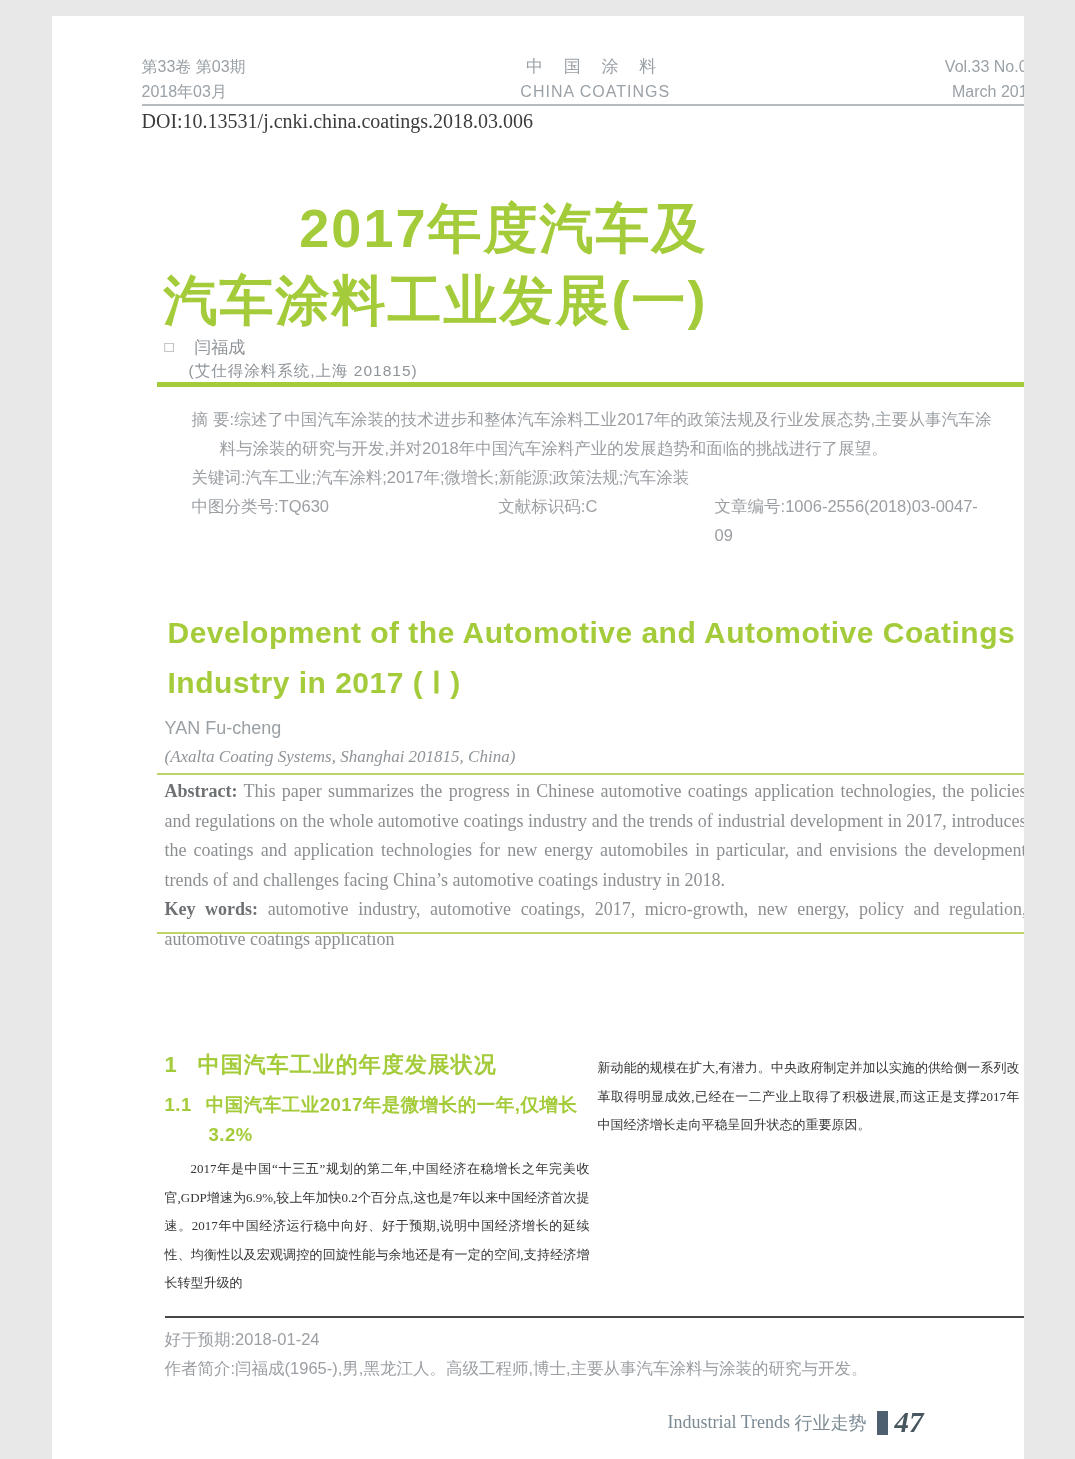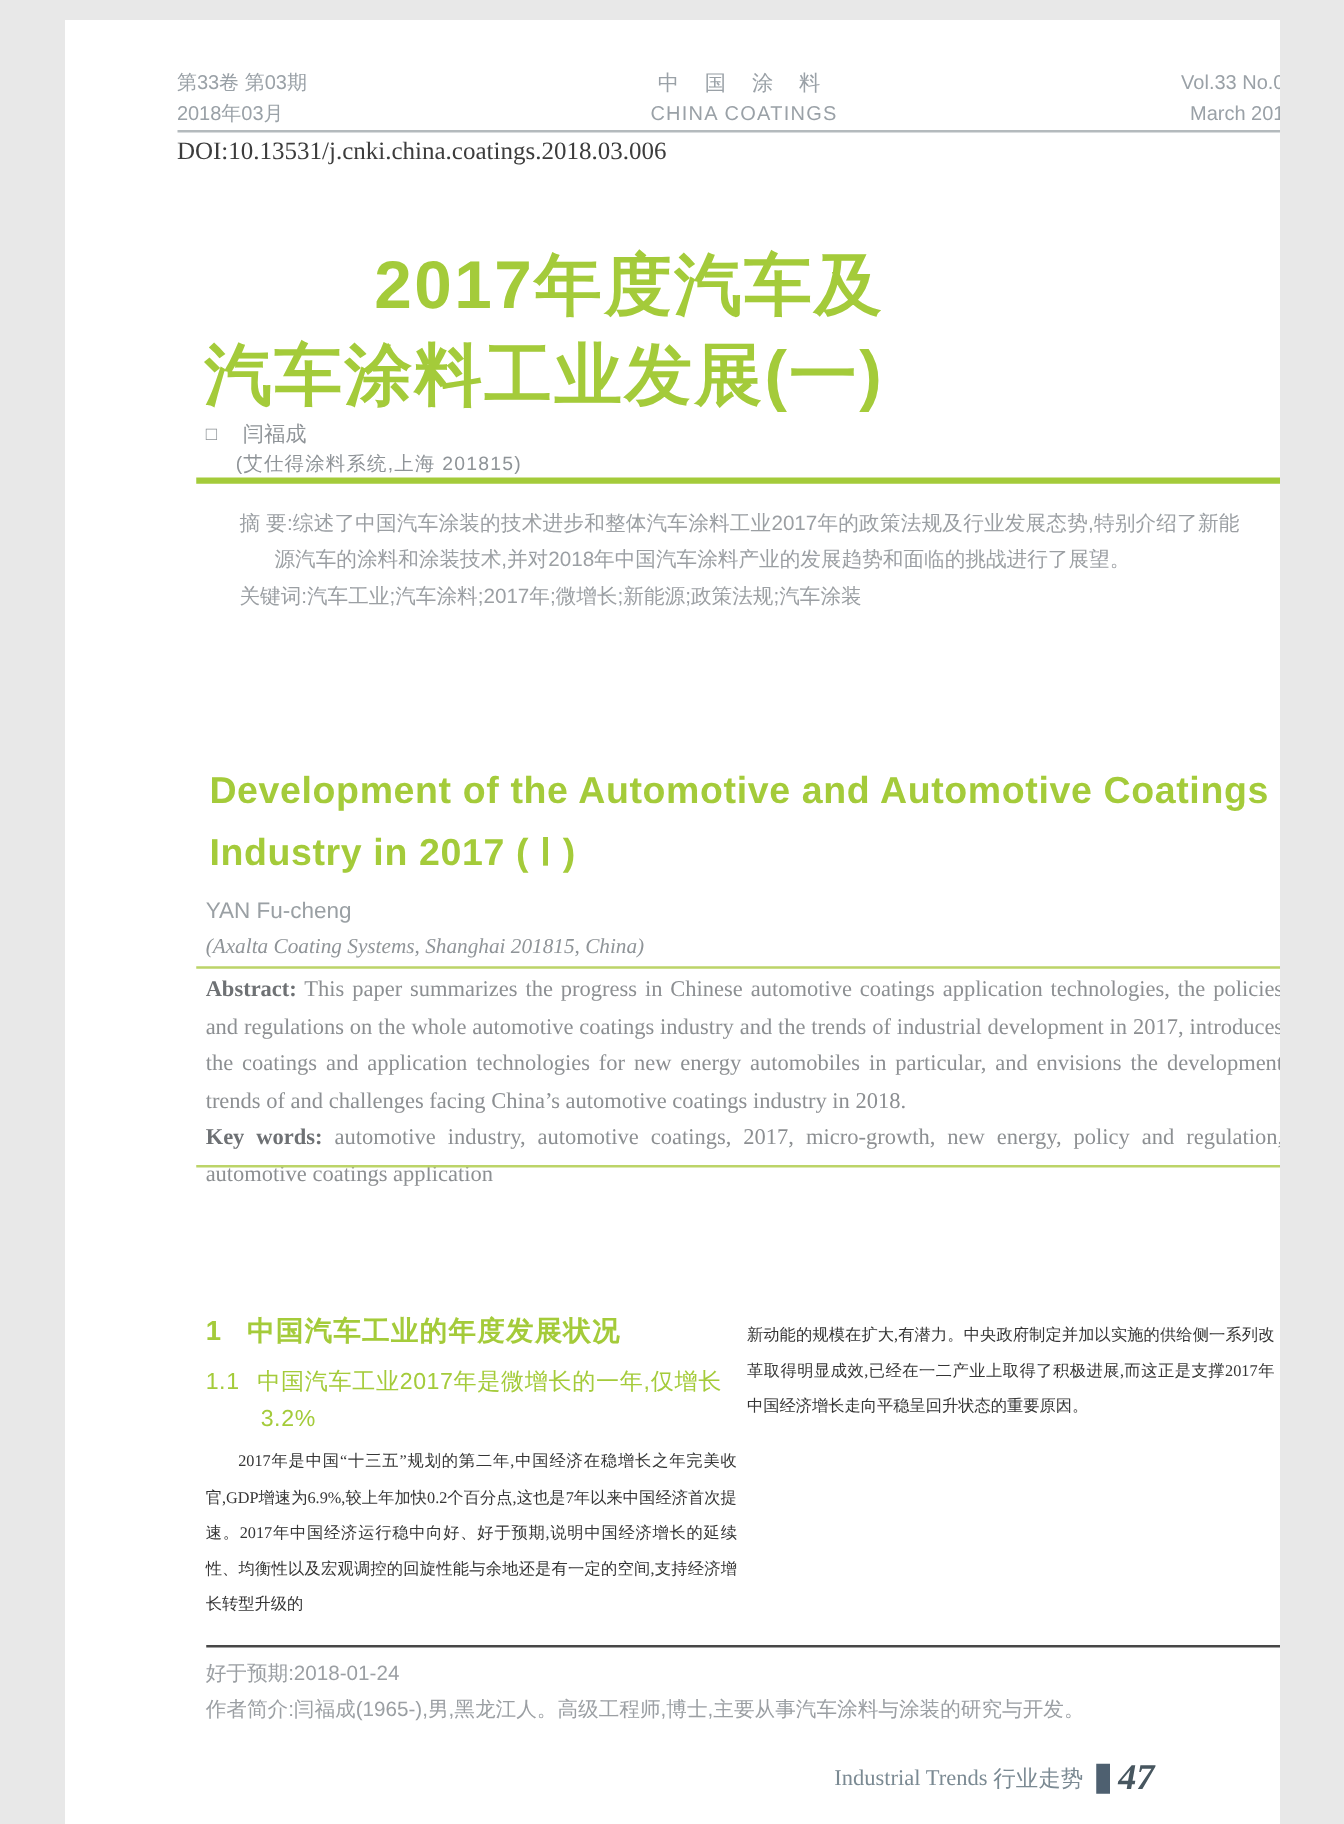--- a/index.html
+++ b/index.html
@@ -43,21 +43,21 @@
   .en-abs { position:absolute; left:113px; top:761px; width:862px; font-family:"Liberation Serif", serif;
             font-size:18px; color:#8c8f92; line-height:29.5px; text-align:justify; }
   .en-abs p { margin:0; }
   .en-abs .lbl { font-weight:bold; color:#6e7174; }
   .rule-thin2 { position:absolute; left:105px; top:916px; width:870px; height:2px; background:#bcd468; }
   
   .col-left  { position:absolute; left:113px; top:1034px; width:425px; }
   .col-right { position:absolute; left:546px; top:1038px; width:422px; }
   .sec { font-size:22px; color:var(--green); margin:0 0 10px 0; font-weight:bold; letter-spacing:1px; }
   .sec .num { margin-right:20px; }
-  .subsec { font-size:18.5px; color:var(--green); margin:0 0 5px 0; font-weight:normal;
+  .subsec { font-size:18.5px; color:var(--green); margin:0 0 5px 0; font-weight:bold;
             line-height:30px; padding-left:44px; text-indent:-44px; letter-spacing:0.5px; }
   .subsec .num { margin-right:14px; }
   .body-p { font-family:"Liberation Serif", serif; font-size:13px; color:#353535;
             line-height:28.6px; text-align:justify; margin:0; }
   .indent { text-indent:2em; }
   
   .fn-line { position:absolute; left:113px; top:1300px; width:862px; height:2px; background:#474747; }
   .fn { position:absolute; left:113px; top:1309px; width:862px; font-size:16.5px;
         color:#9b9fa3; line-height:29px; }
   .fn p { margin:0; }
@@ -95,22 +95,27 @@
   </div>
 
   <div class="author-row">
     <span class="box">□</span>
     <span>闫福成</span>
   </div>
   <div class="affil-cn">(艾仕得涂料系统,上海  201815)</div>
   <div class="rule-green-thick"></div>
 
   <div class="abs-cn">
-    <p class="hang"><span>摘  要:</span><span>综述了中国汽车涂装的技术进步和整体汽车涂料工业2017年的政策法规及行业发展态势,特别介绍了新能源汽车的涂料和涂装技术,并对2018年中国汽车涂料产业的发展趋势和面临的挑战进行了展望。</span></p>
+    <p class="hang"><span>摘  要:</span><span>综述了中国汽车涂装的技术进步和整体汽车涂料工业2017年的政策法规及行业发展态势,主要从事汽车涂料与涂装的研究与开发,并对2018年中国汽车涂料产业的发展趋势和面临的挑战进行了展望。</span></p>
     <p class="kw"><span>关键词:</span><span>汽车工业;汽车涂料;2017年;微增长;新能源;政策法规;汽车涂装</span></p>
+    <p class="meta">
+      <span class="m1"><span>中图分类号:</span><span>TQ630</span></span>
+      <span class="m2"><span>文献标识码:</span><span>C</span></span>
+      <span class="m3"><span>文章编号:</span><span>1006-2556(2018)03-0047-09</span></span>
+    </p>
   </div>
 
   <div class="en-title">
     <div>Development of the Automotive and Automotive Coatings</div>
     <div>Industry in 2017 ( Ⅰ )</div>
   </div>
   <div class="en-author">YAN Fu-cheng</div>
   <div class="en-affil">(Axalta Coating Systems, Shanghai 201815, China)</div>
   <div class="rule-thin1"></div>
 

